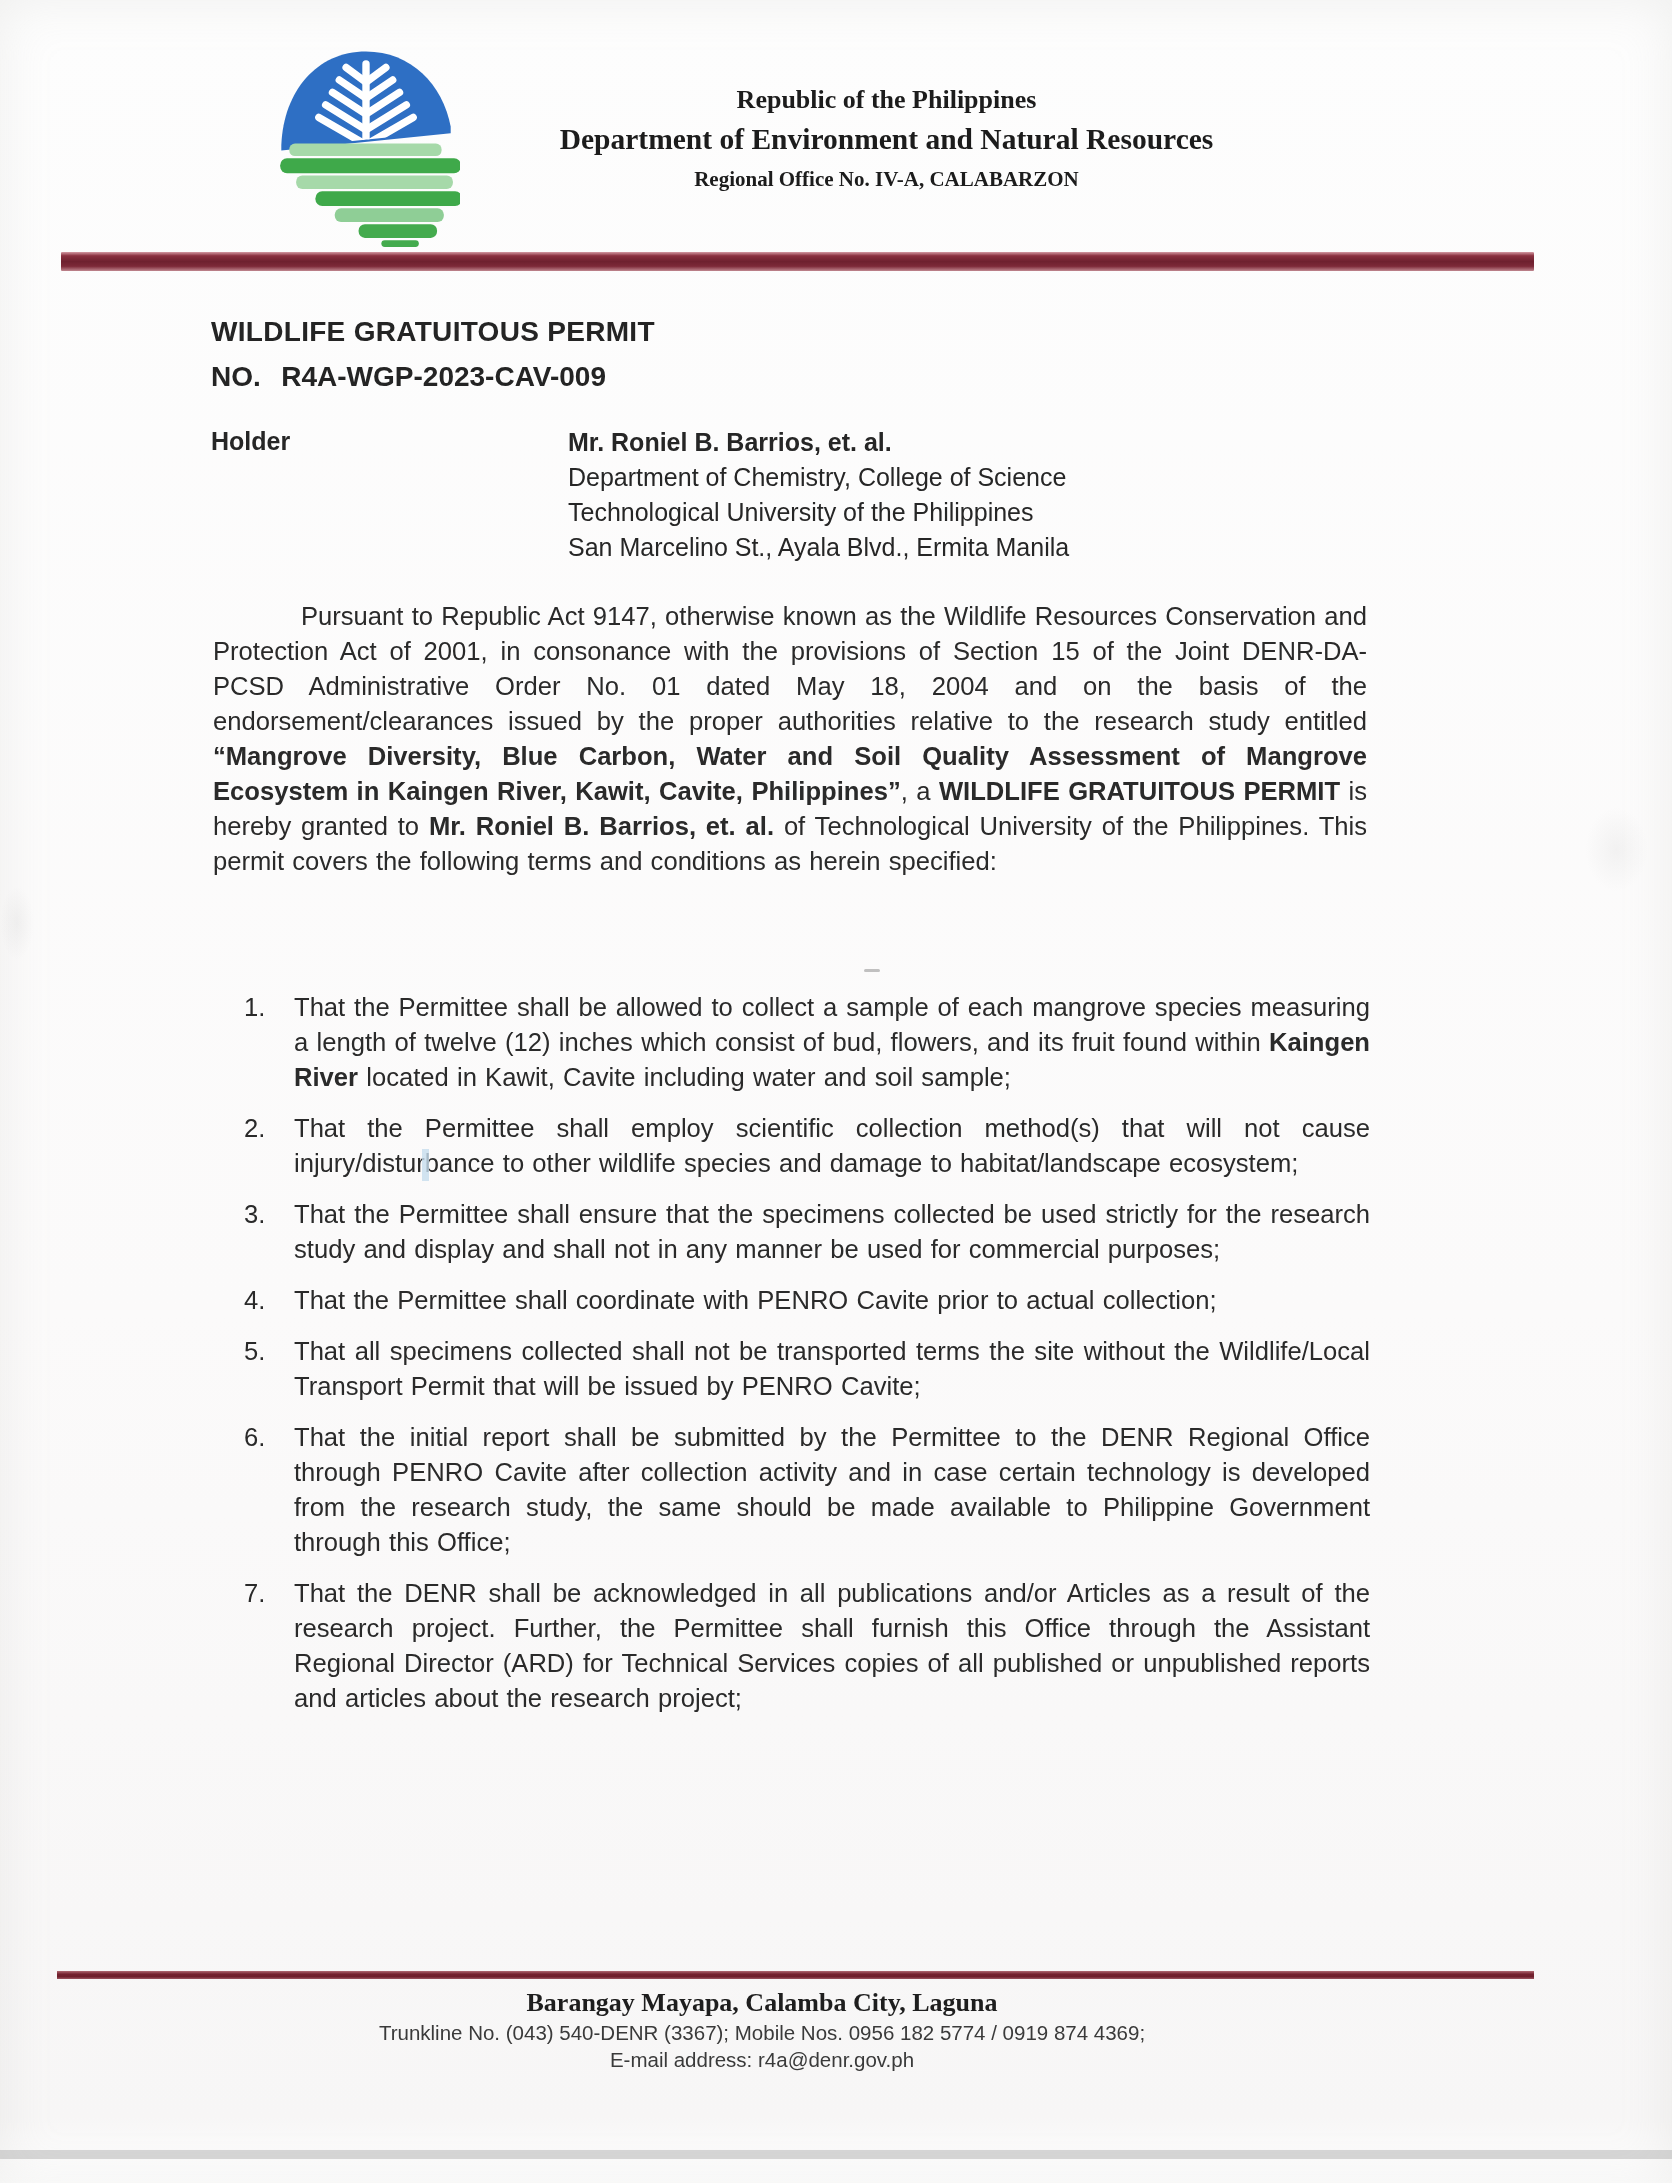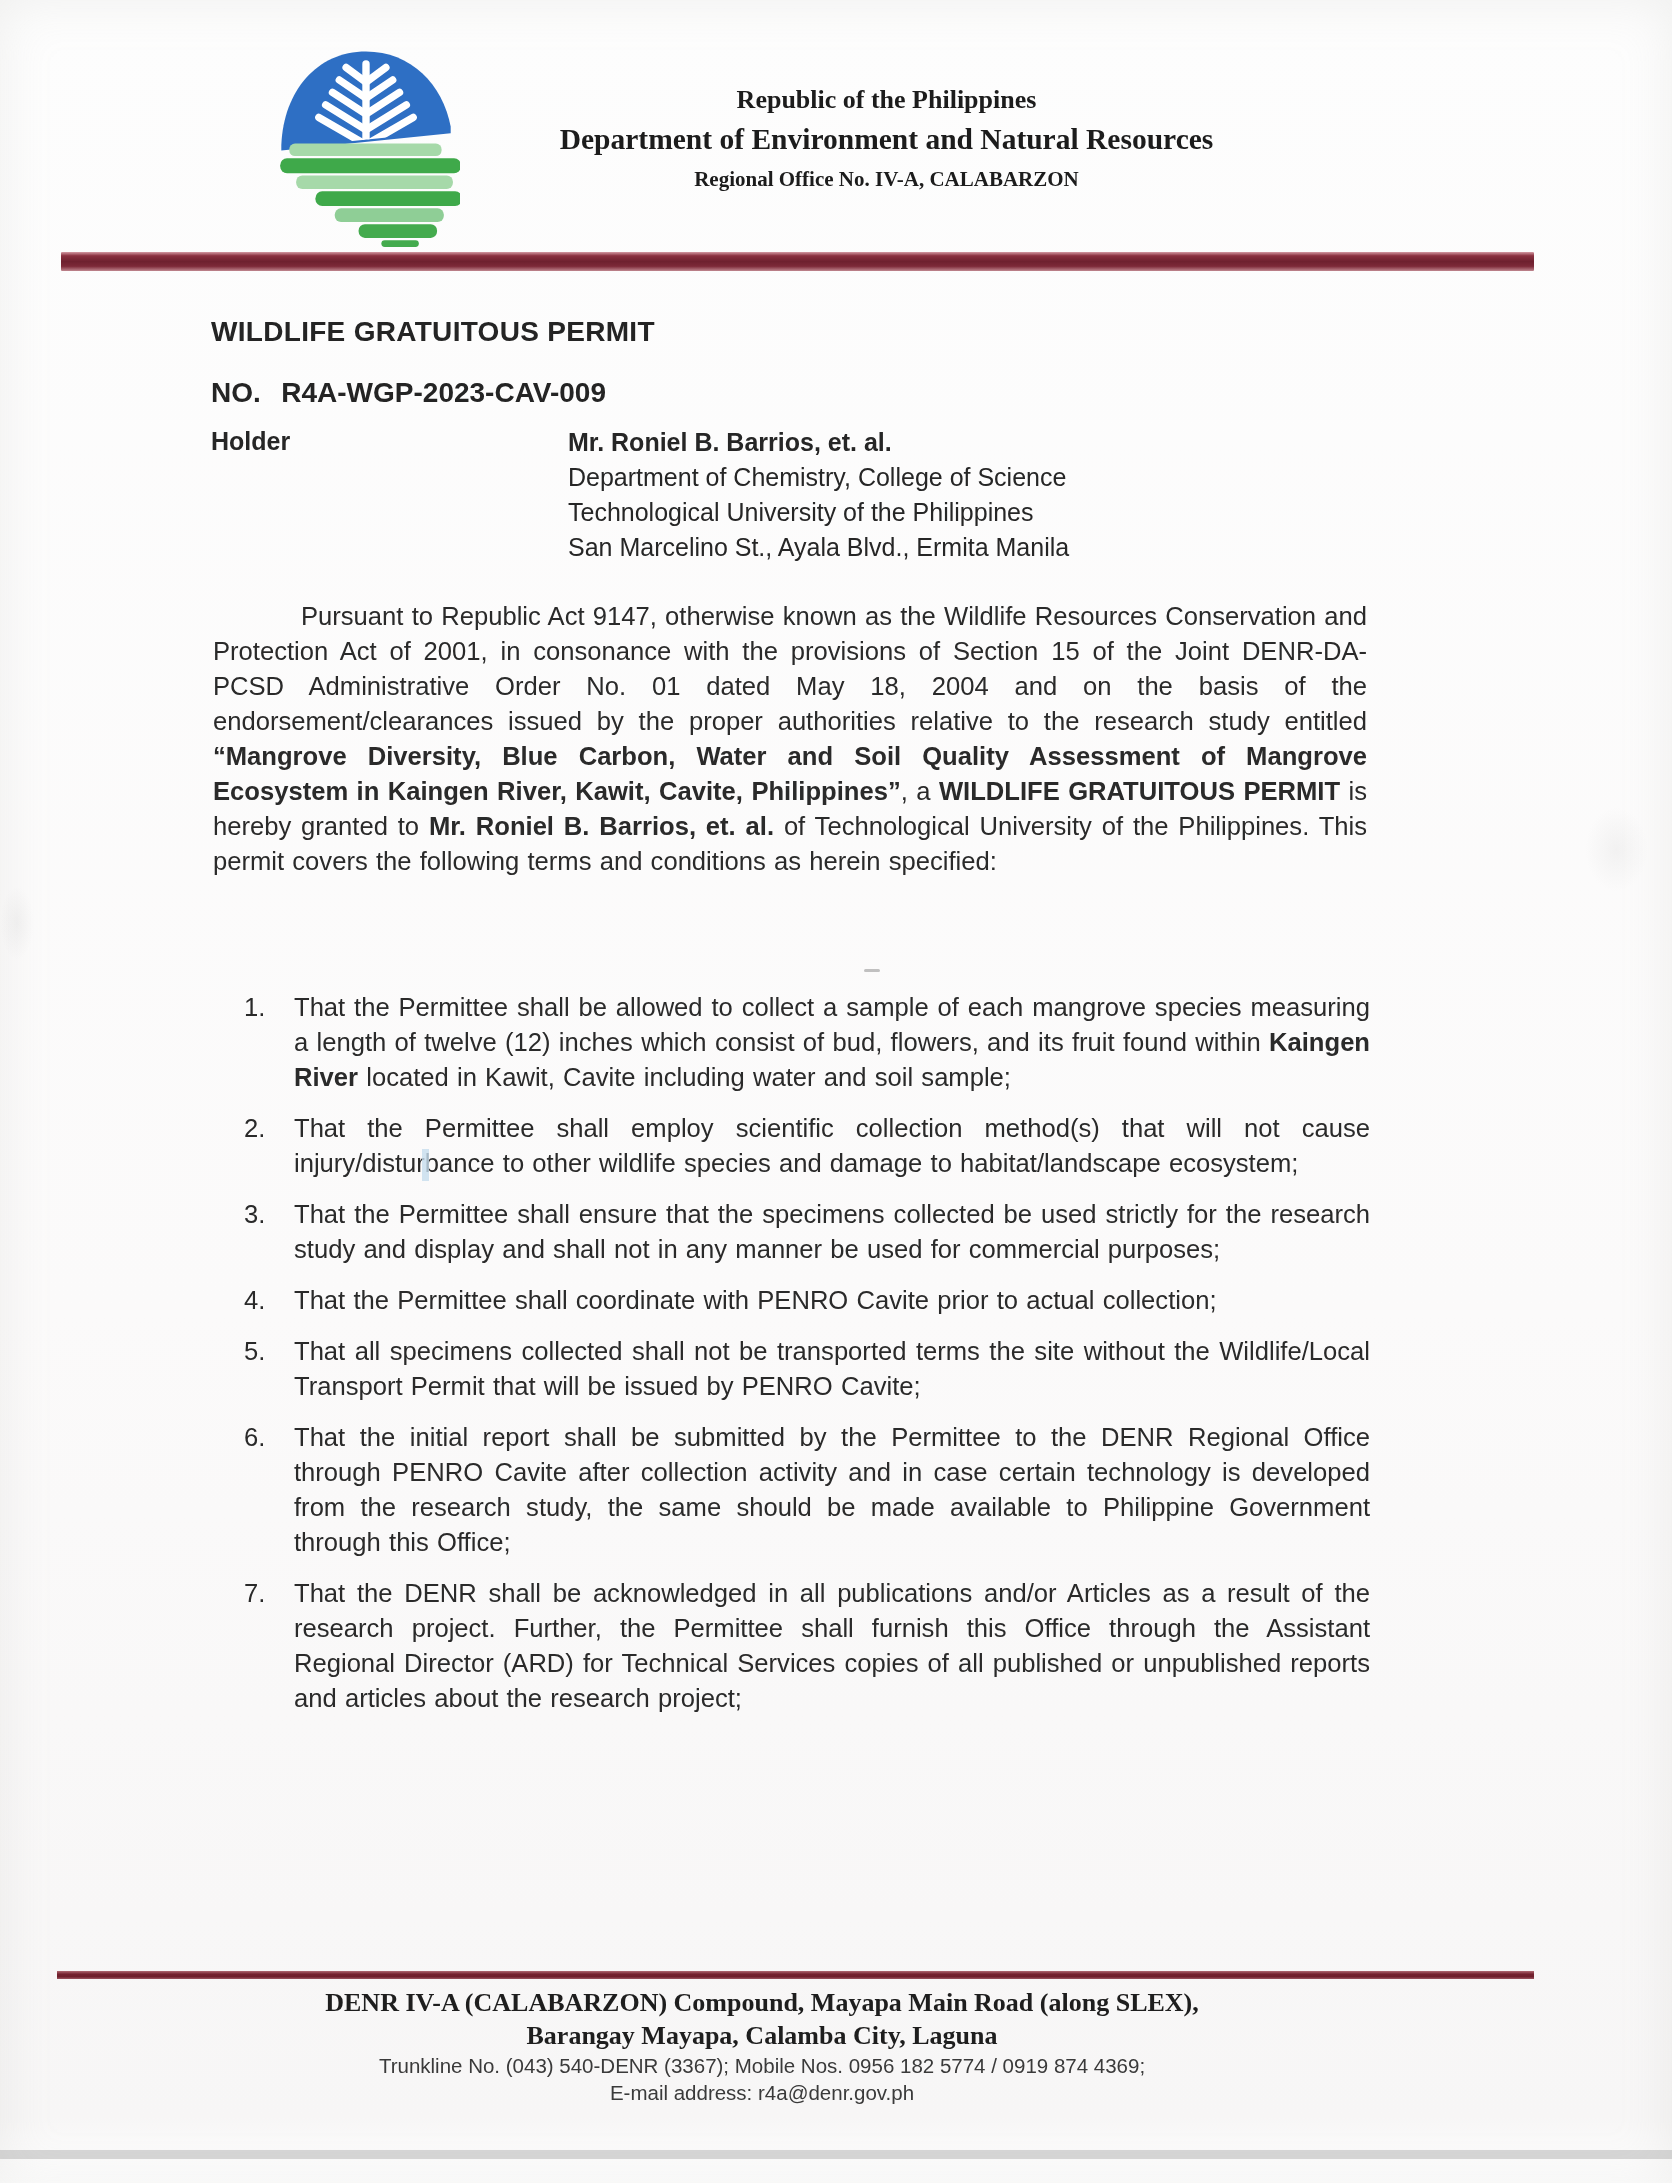--- a/index.html
+++ b/index.html
@@ -31,21 +31,21 @@
     border-radius:1.1px;
   }
 
   
   .permit-title {
     position:absolute; left:211px; top:316px;
     font-size:28px; font-weight:bold; letter-spacing:0.3px; color:#242424;
   }
   .permit-no {
     position:absolute; left:211px; top:361px;
-    font-size:28px; font-weight:bold; color:#242424;margin-top:16px;
+    font-size:28px; font-weight:bold; color:#242424;
   }
   .permit-no .no-label { margin-right:20.5px; }
 
   
   .holder-label { position:absolute; left:211px; top:427px; font-size:25px; font-weight:600; }
   .holder-details { position:absolute; left:568px; top:425px; width:705px; font-size:25px; line-height:35px; }
   .holder-details .name { font-weight:bold; }
 
   
   .para {
@@ -168,21 +168,20 @@
         <div class="ttext"><span>That the initial report shall be submitted by the Permittee to the DENR Regional Office through PENRO Cavite after collection activity and in case certain technology is developed from the research study, the same should be made available to Philippine Government through this Office;</span></div>
       </div>
       <div class="term">
         <div class="num">7.</div>
         <div class="ttext"><span>That the DENR shall be acknowledged in all publications and/or Articles as a result of the research project. Further, the Permittee shall furnish this Office through the Assistant Regional Director (ARD) for Technical Services copies of all published or unpublished reports and articles about the research project;</span></div>
       </div>
     </div>
 
   <div class="footer-rule"></div>
   <div class="footer scan">
-    <div class="f-serif">DENR IV-A (CALABARZON) Compound, Mayapa Main Road (along SLEX),</div>
     <div class="f-serif">Barangay Mayapa, Calamba City, Laguna</div>
     <div class="f-sans">Trunkline No. (043) 540-DENR (3367); Mobile Nos. 0956 182 5774 / 0919 874 4369;</div>
     <div class="f-sans">E-mail address: r4a@denr.gov.ph</div>
   </div>
 
   <div class="artifact-dash"></div>
   <div class="artifact-blue"></div>
   <div class="artifact-smudge-r"></div>
   <div class="artifact-smudge-l"></div>
   <div class="bottom-strip"></div>

